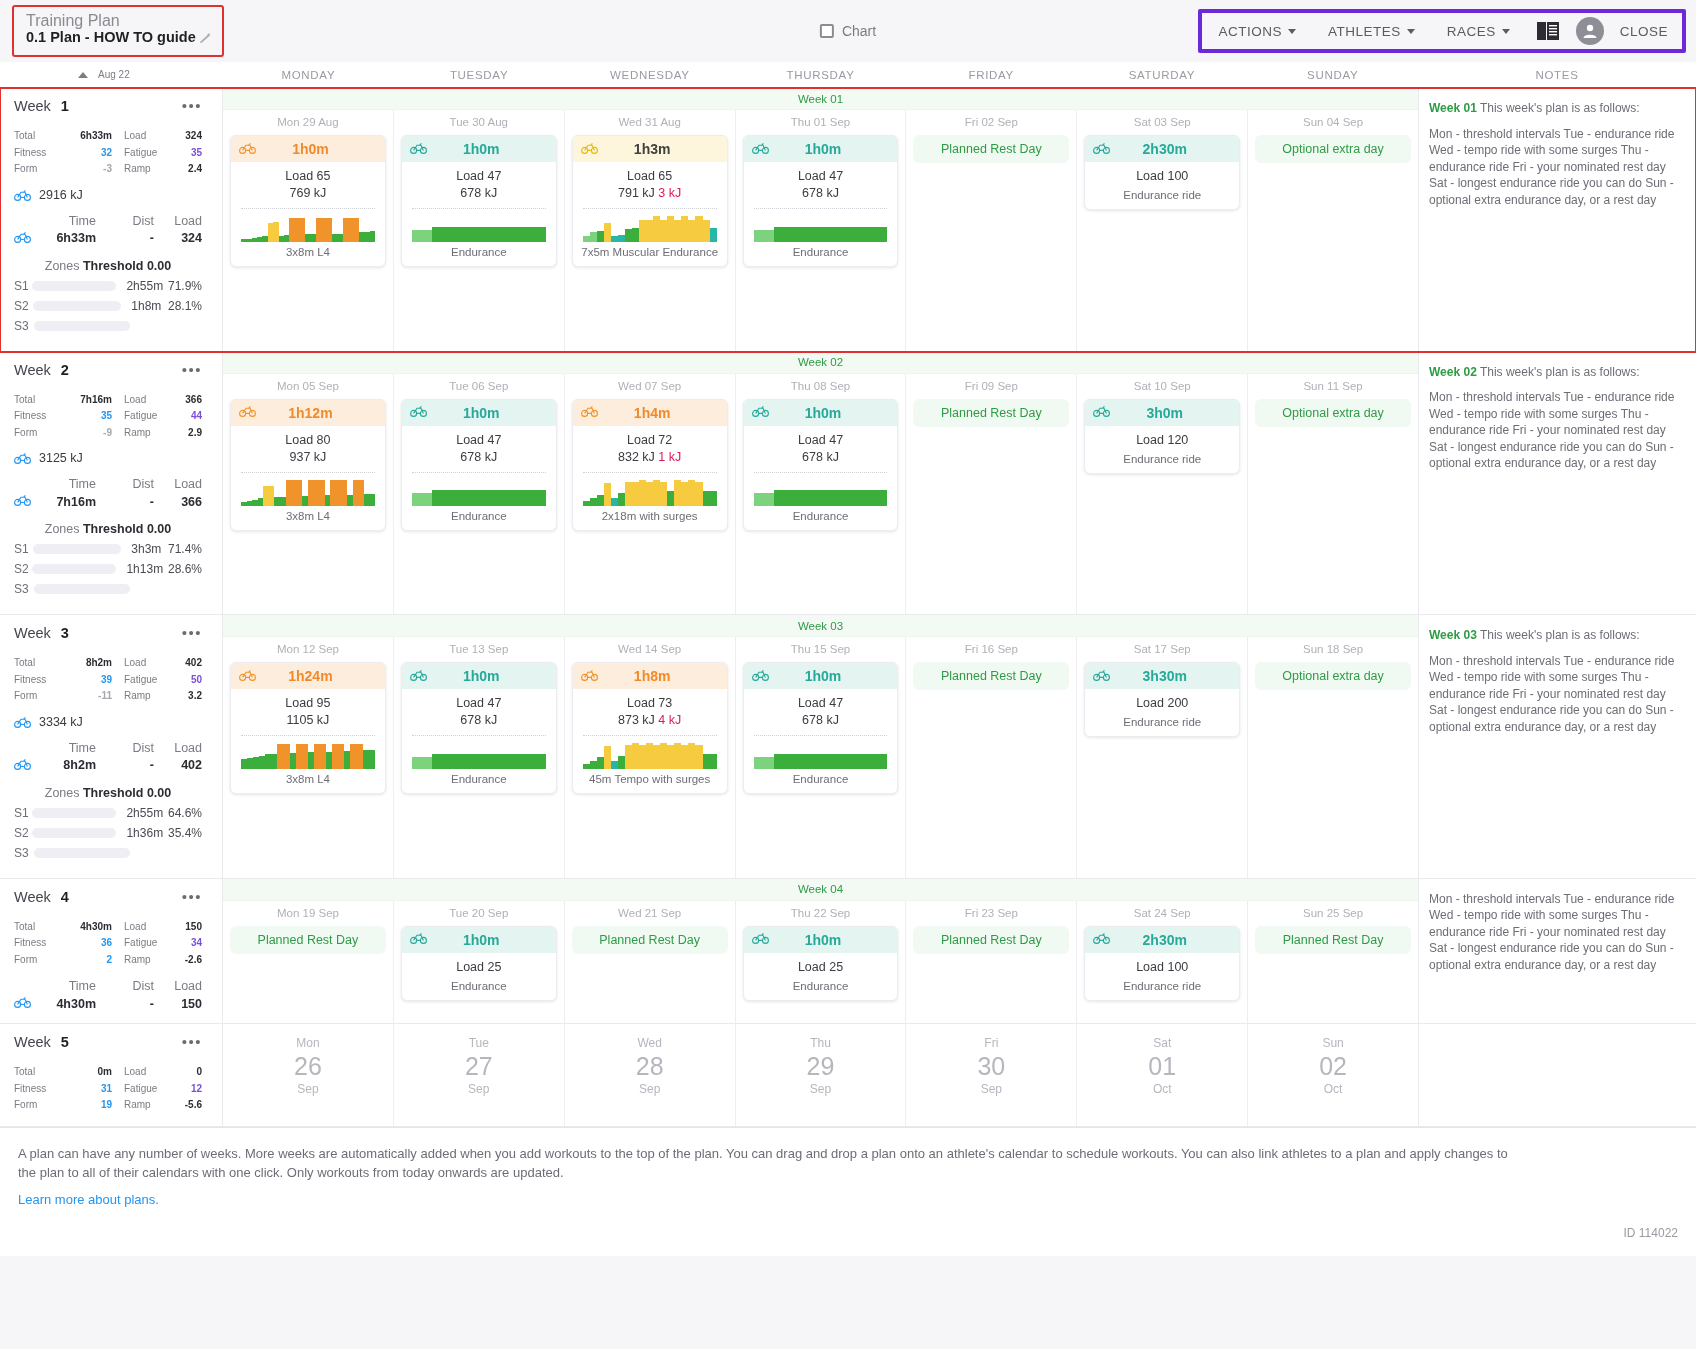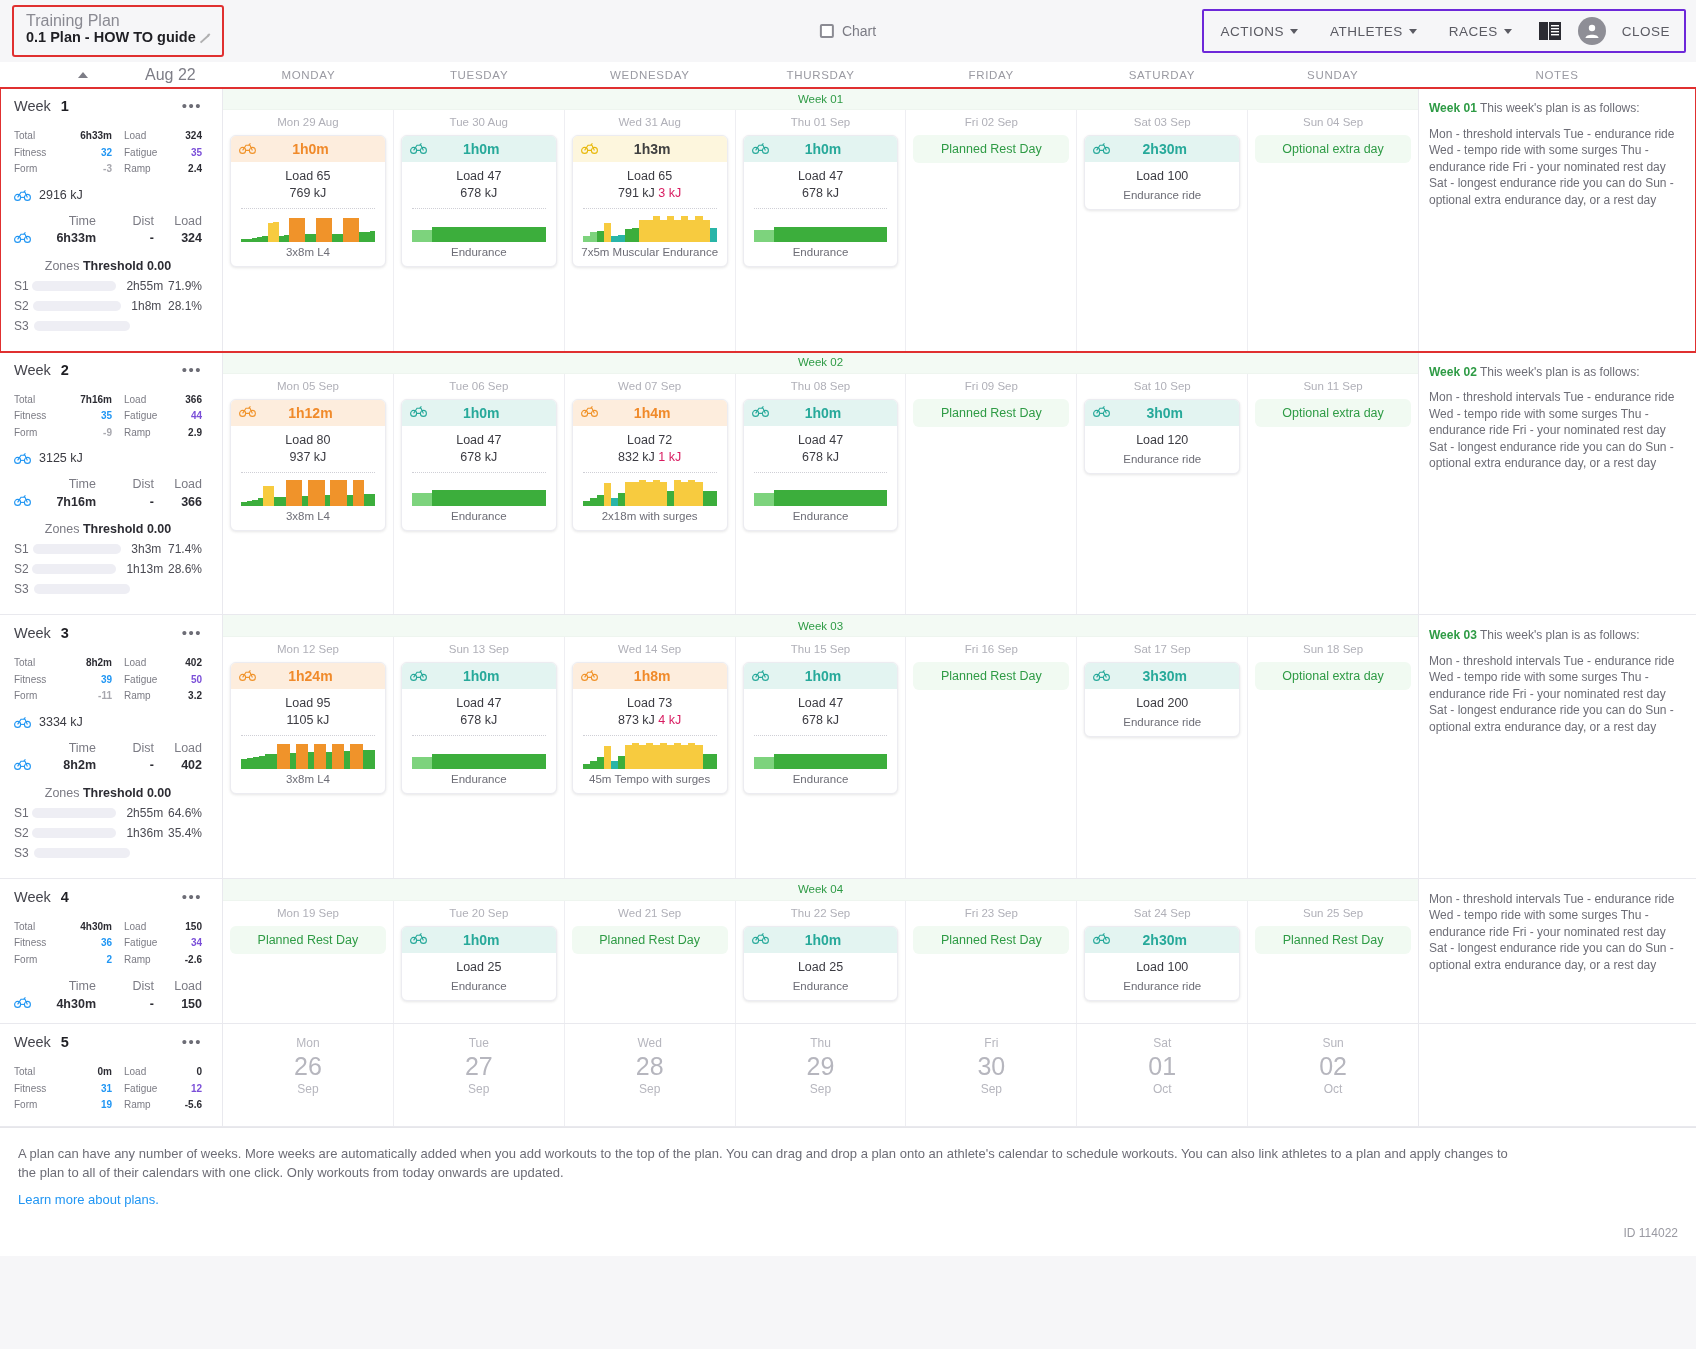--- a/index.html
+++ b/index.html
@@ -37,21 +37,21 @@
     display: flex; align-items: center; gap: 8px;
   }
   .cb {
     width: 14px; height: 14px; border: 2px solid #8b8b93; border-radius: 2px; background: #fff;
   }
   .chart-label { font-size: 14px; color: #7b7b84; }
 
   .nav-group {
     position: absolute; right: 10px; top: 9px;
     display: flex; align-items: center; gap: 0px;
-    border: 2px solid #6d28d9; border-radius: 2px;
+    border: 4px solid #6d28d9; border-radius: 2px;
     padding: 5px 0px 5px 0px; height: 44px;
   }
   .nav-item {
     font-size: 13.5px; letter-spacing: .5px; color: #5b5b63;
     padding: 8px 16px; display: flex; align-items: center; gap: 6px; cursor: pointer;
   }
   .caret { width:0;height:0;border-left:4.5px solid transparent;border-right:4.5px solid transparent;
            border-top:5px solid #5b5b63; display:inline-block; }
   .book-icon { width: 24px; height: 20px; margin: 0 10px; position: relative; }
   .avatar {
@@ -61,21 +61,21 @@
   .close-btn { font-size: 13.5px; letter-spacing:.5px; color: #5b5b63; padding: 8px 14px 8px 10px; cursor:pointer;}
 
   
   .dayhead {
     height: 26px; background: #fff; display: flex; align-items: center;
     border-bottom: 1px solid #e6e6ea; font-size: 11.5px; color: #9a9aa2; letter-spacing: .7px;
   }
   .dh-left { width: 223px; display:flex; align-items:center; gap:10px; padding-left: 78px; }
   .tri-up { width:0;height:0;border-left:5px solid transparent;border-right:5px solid transparent;
             border-bottom:6px solid #7d7d86; }
-  .dh-left .lbl { color:#7d7d86; font-size:16px; letter-spacing:0;margin-left:47px; }
+  .dh-left .lbl { color:#7d7d86; font-size:10px; letter-spacing:0; }
   .dh-day { flex: 1 1 0; text-align: center; }
   .dh-notes { width: 278px; text-align: center; }
 
   
   .board { position: relative; background:#fff; }
   .weekrow { display: flex; background:#fff; border-bottom: 1px solid #e9e9ee; }
   .weekrow.highlight { outline: 2px solid #e03030; outline-offset: -1px; position:relative; z-index:3;}
 
   
   .stats { width: 223px; flex: 0 0 223px; border-right: 1px solid #e9e9ee; padding: 10px 20px 12px 14px; }
@@ -928,21 +928,21 @@
                       <span class="bar" style="height:78%;background:#f0932a"></span>
                       <span class="bar" style="height:58%;background:#3cae3c"></span>
                       <span class="bar" style="height:58%;background:#3cae3c"></span>
                     </div>
                   </div>
                   <div class="wtitle">3x8m L4</div>
                 </div>
               </div>
             </div>
             <div class="daycol">
-              <div class="daydate">Sun 13 Sep</div>
+              <div class="daydate">Tue 13 Sep</div>
               <div class="card">
                 <div class="card-hd hd-teal">
                   <span><svg width="17" height="12" viewBox="0 0 17 12">
                       <circle cx="3.6" cy="8.4" r="3" fill="none" stroke="#27a99a" stroke-width="1.1"></circle>
                       <circle cx="13.4" cy="8.4" r="3" fill="none" stroke="#27a99a" stroke-width="1.1"></circle>
                       <path d="M3.6 8.4 L7 3.2 L11 3.2 L13.4 8.4" fill="none" stroke="#27a99a" stroke-width="1.1"></path>
                       <path d="M6 8.4 L10 8.4" fill="none" stroke="#27a99a" stroke-width="1.1"></path>
                       <path d="M9.8 3.2 L11.4 1.4" fill="none" stroke="#27a99a" stroke-width="1.1"></path>
                     </svg></span>
                   <span class="dur">1h0m</span>

